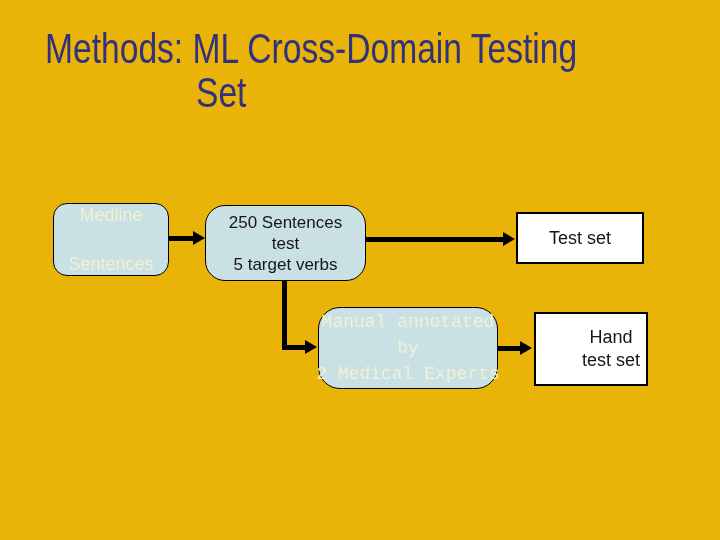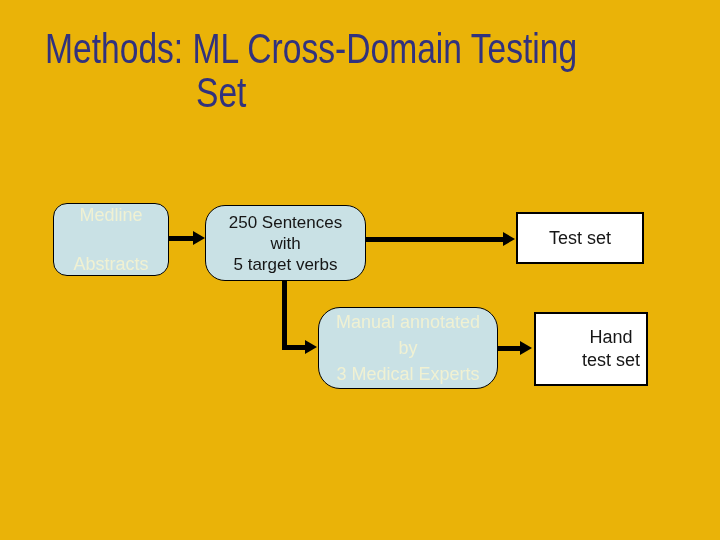--- a/index.html
+++ b/index.html
@@ -43,21 +43,21 @@
   .plain {
     background: #ffffff;
     border: 2px solid #000000;
   }
   .cream-text { color: #f0f1d3; }
   .dark-text  { color: #161616; }
 
   #node-medline   { left: 53px;  top: 203px; width: 116px; height: 73px; border-radius: 14px; font-size: 18px; line-height: 21px; gap: 28px; }
   #node-sentences { left: 205px; top: 205px; width: 161px; height: 76px; border-radius: 20px; font-size: 17px; line-height: 21px; }
   #node-testset   { left: 516px; top: 212px; width: 128px; height: 52px; font-size: 18px; line-height: 23px; }
-  #node-manual    { left: 318px; top: 307px; width: 180px; height: 82px; border-radius: 22px; font-size: 18px; line-height: 26px; }
+  #node-manual    { left: 318px; top: 307px; width: 180px; height: 82px; border-radius: 22px; font-size: 18px; line-height: 26px; font-family: Liberation Mono, monospace; }
   #node-hand      { left: 534px; top: 312px; width: 114px; height: 74px; font-size: 18px; line-height: 23px; padding-left: 40px; }
 
   .faint-paren { color: #f3efc7; }
 
   
   .shaft { position: absolute; background: #000000; }
   .head  {
     position: absolute;
     width: 0; height: 0;
     border-top: 7px solid transparent;
@@ -81,37 +81,37 @@
 </head>
 <body>
 
 <div class="slide">
 
   <div class="title-line l1">Methods: ML Cross-Domain Testing</div>
   <div class="title-line l2">Set</div>
 
   <div class="node rounded cream-text" id="node-medline">
     <div class="line">Medline</div>
-    <div class="line">Abstracts</div>
+    <div class="line">Sentences</div>
   </div>
 
   <div class="node rounded dark-text" id="node-sentences">
     <div class="line">250 Sentences</div>
-    <div class="line">with</div>
+    <div class="line">test</div>
     <div class="line">5 target verbs</div>
   </div>
 
   <div class="node plain dark-text" id="node-testset">
     <div class="line">Test set</div>
   </div>
 
   <div class="node rounded cream-text" id="node-manual">
     <div class="line">Manual annotated</div>
     <div class="line">by</div>
-    <div class="line">3 Medical Experts</div>
+    <div class="line">2 Medical Experts</div>
   </div>
 
   <div class="node plain dark-text" id="node-hand">
     <div class="line">Hand</div>
     <div class="line">test set</div>
   </div>
 
   <div class="shaft" id="a1-shaft"></div>
   <div class="head" id="a1-head"></div>
 

